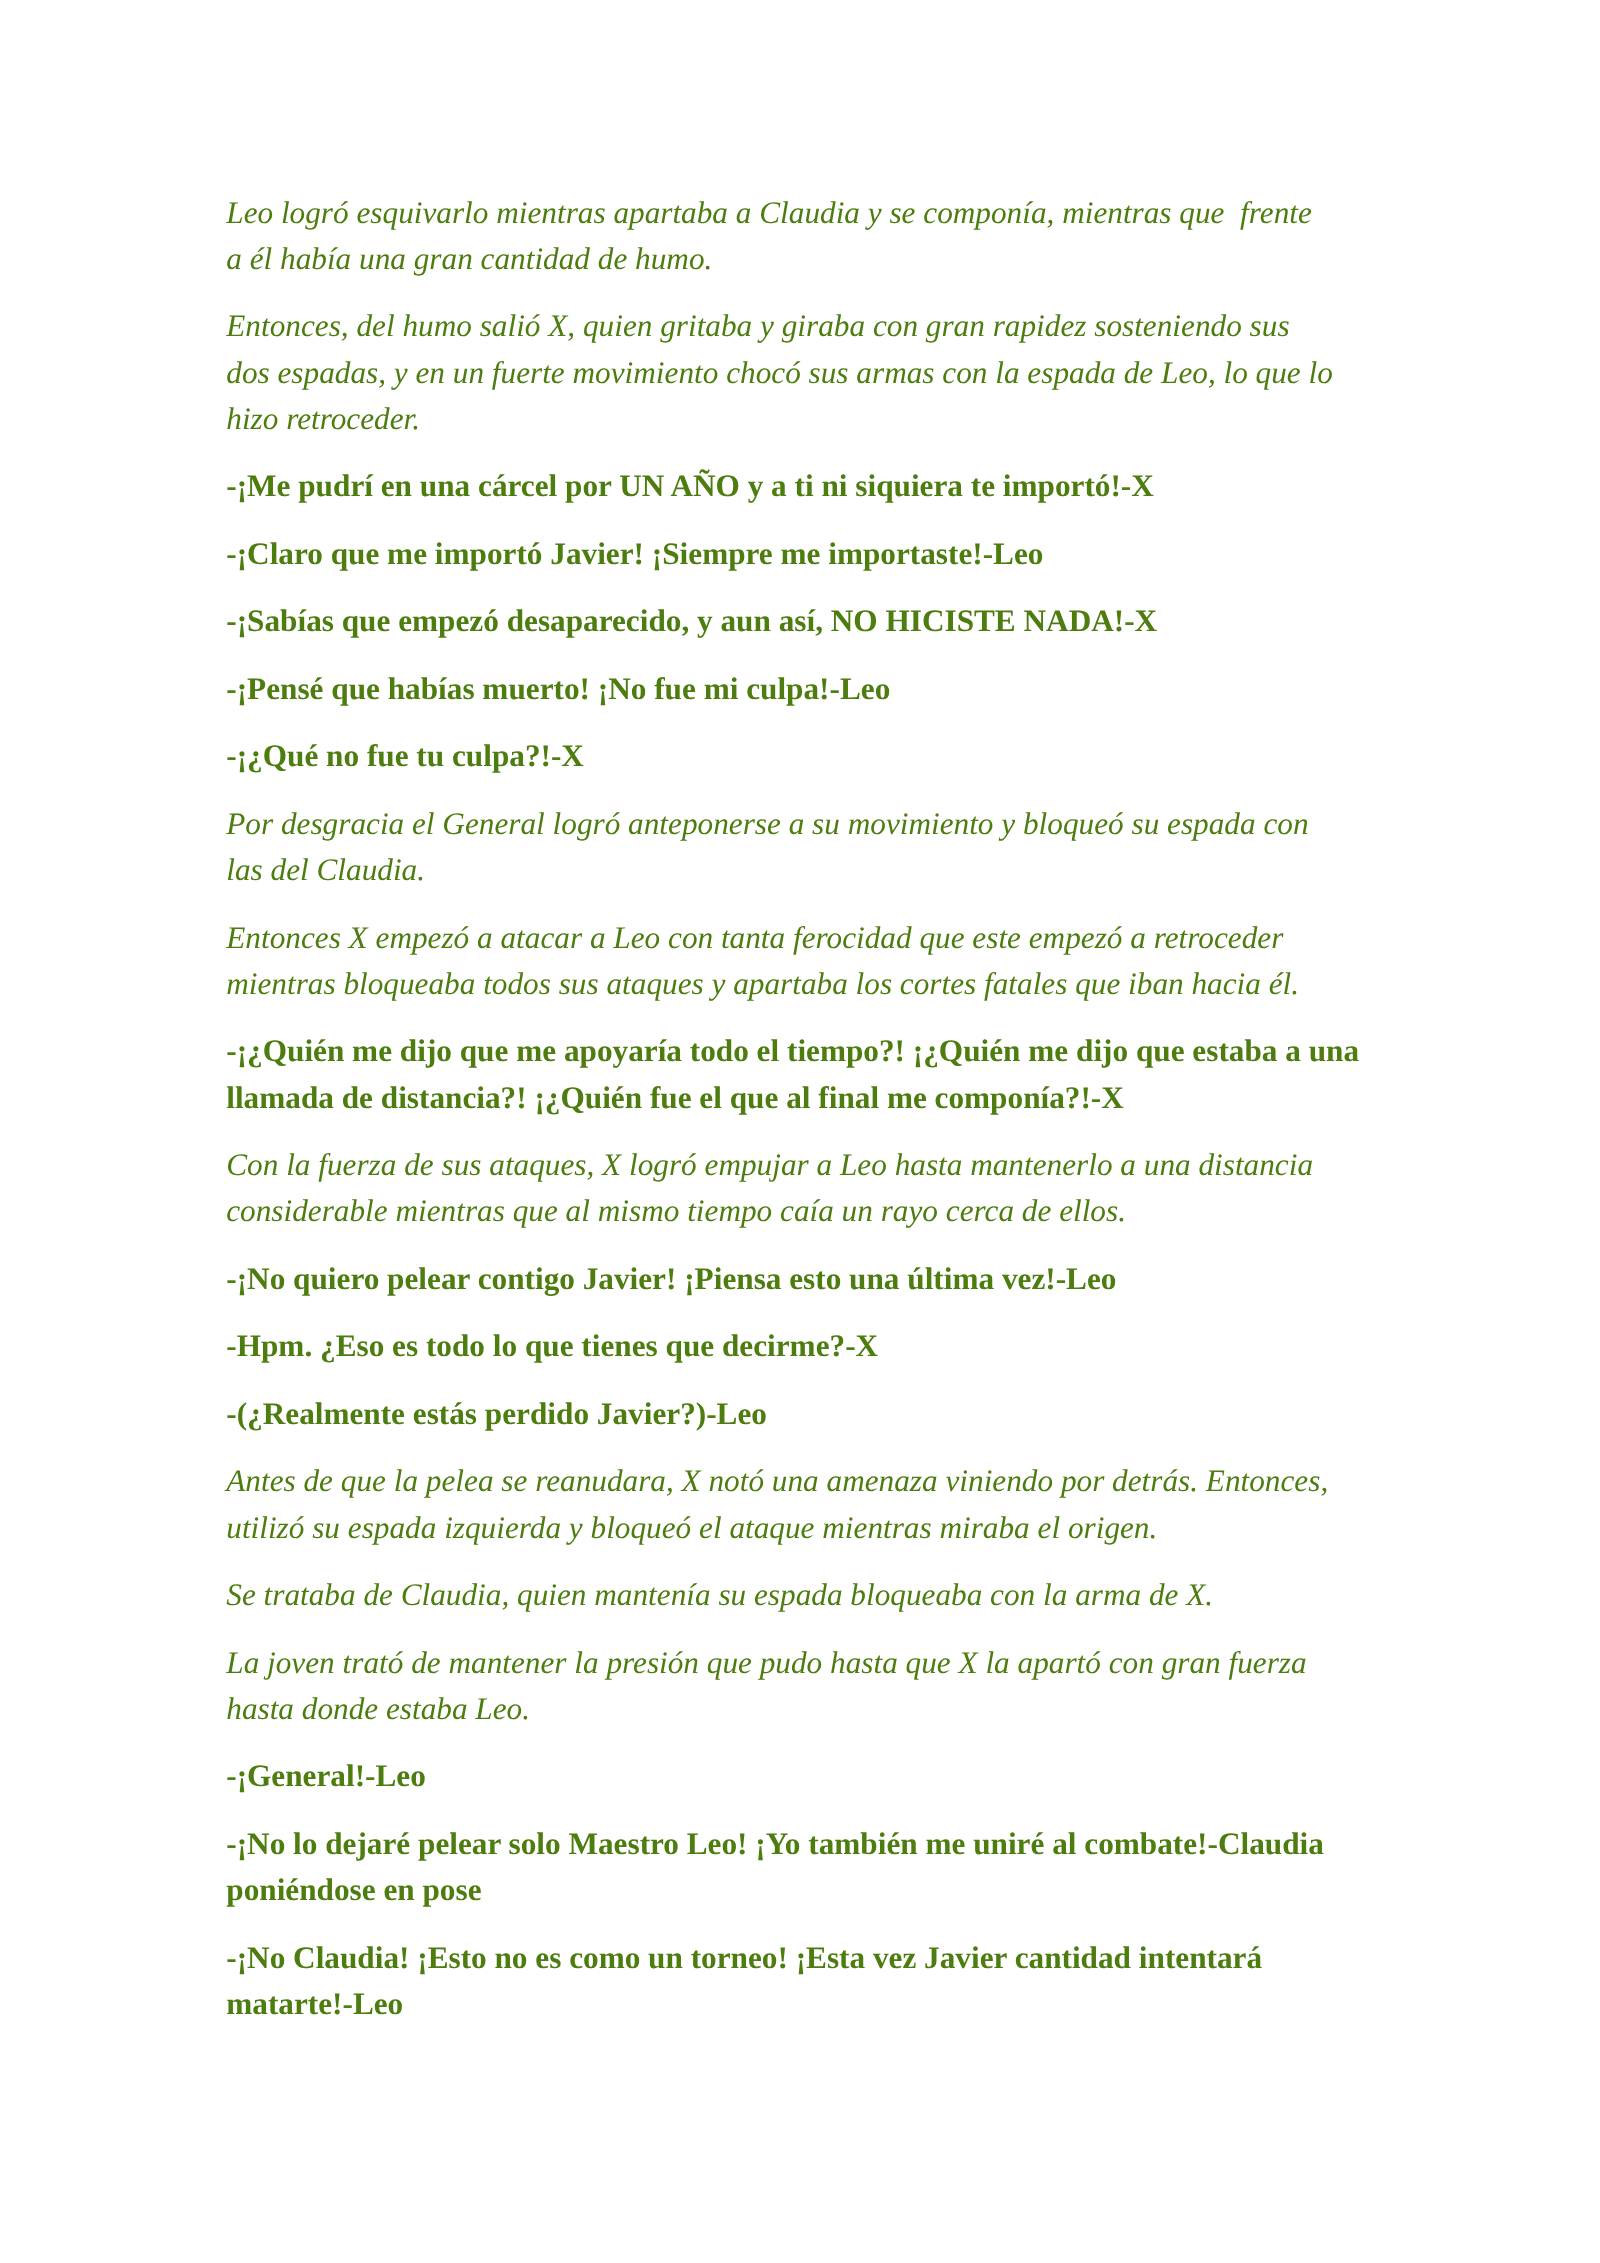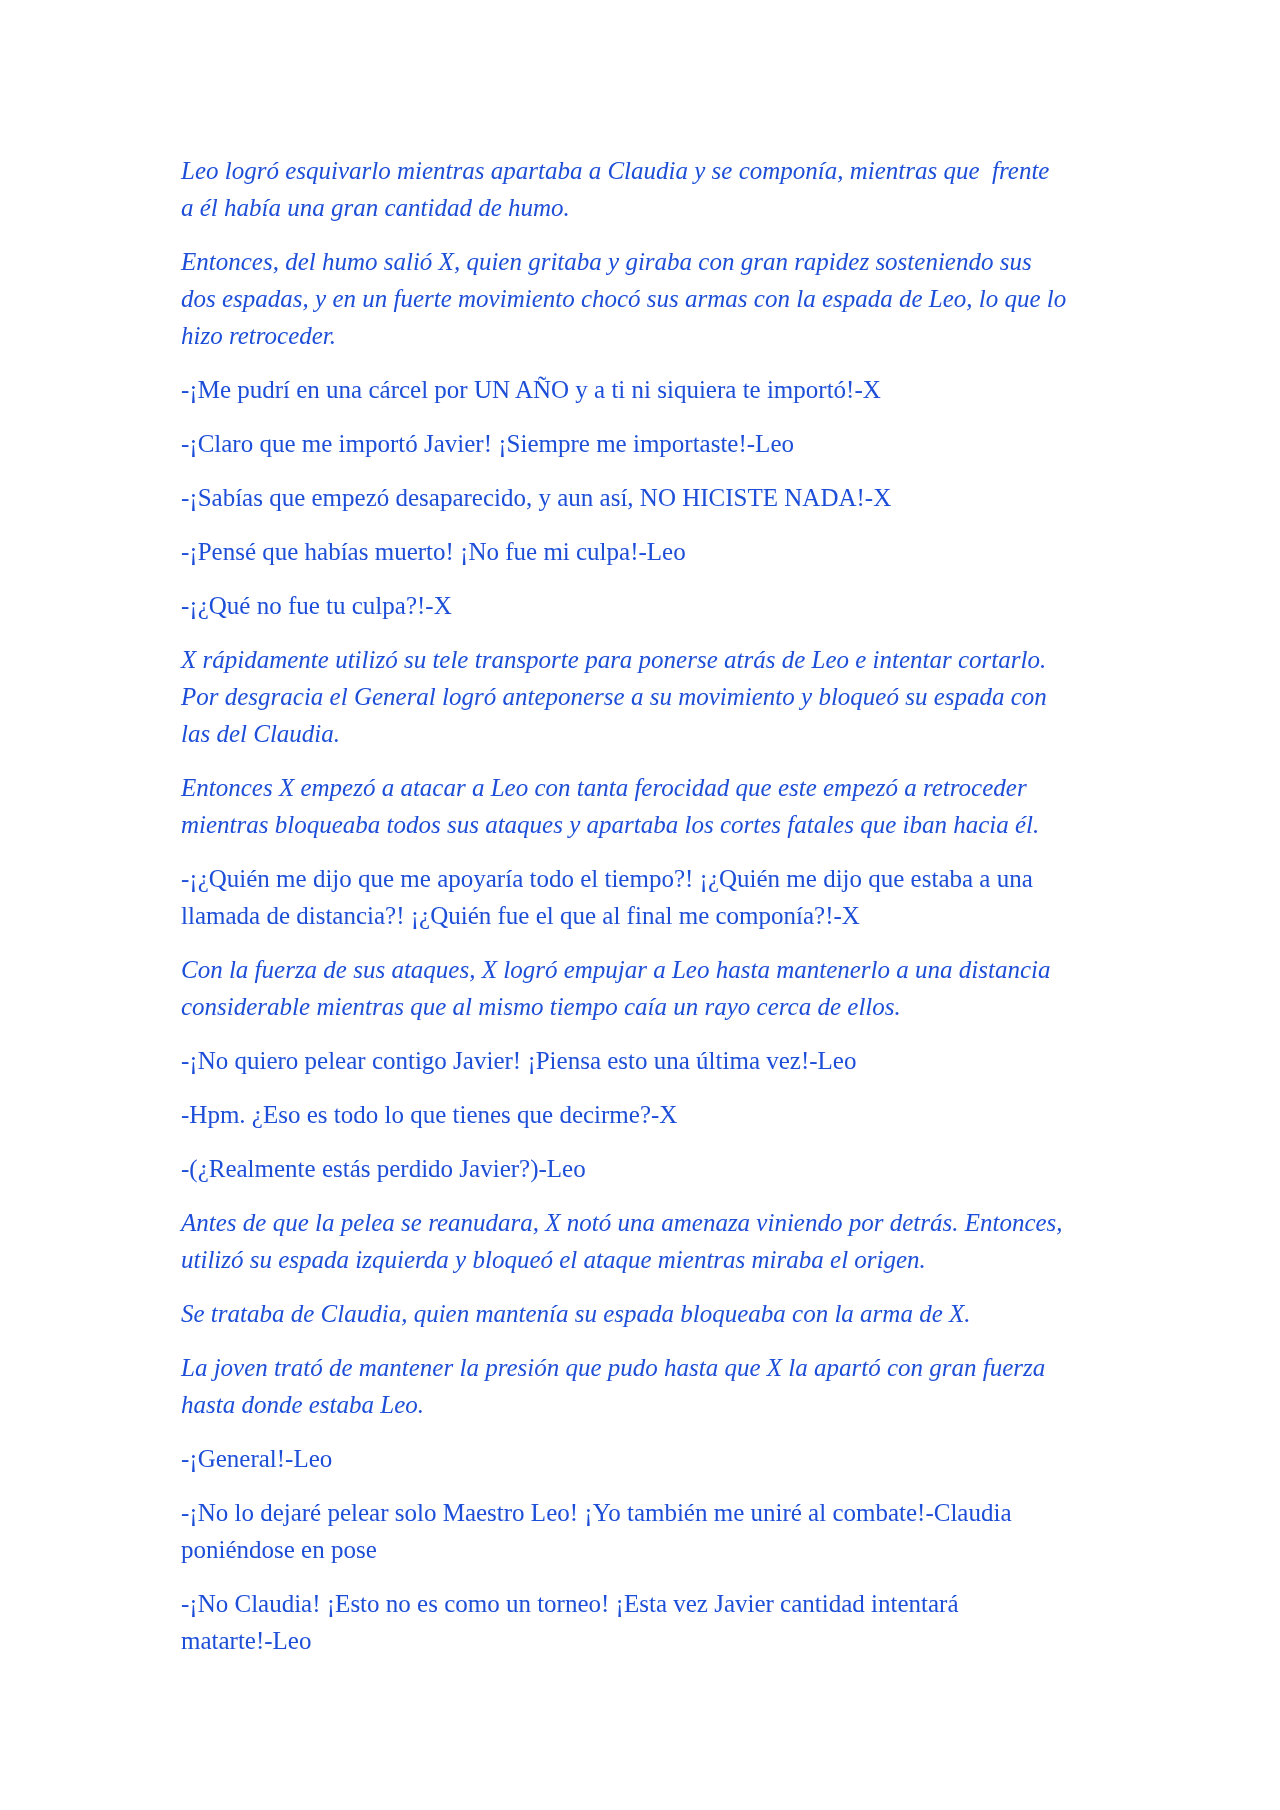--- a/index.html
+++ b/index.html
@@ -28,31 +28,32 @@
   }
   .para {
     margin: 0 0 17px 0;
     padding: 0;
   }
   .para.narration {
     font-style: italic;
   }
   .para.dialogue {
     font-style: normal;
+    font-weight: bold;
   }
   .line {
     display: block;
     white-space: pre;
   }
 </style>
 </head>
 <body>
 
 <div class="page">
-  <div class="page-content" style="color: #1d4ed8;">
+  <div class="page-content" style="color: #4d7c0f;">
       <p class="para narration">
         <span class="line">Leo logró esquivarlo mientras apartaba a Claudia y se componía, mientras que  frente</span>
         <span class="line">a él había una gran cantidad de humo.</span>
       </p>
       <p class="para narration">
         <span class="line">Entonces, del humo salió X, quien gritaba y giraba con gran rapidez sosteniendo sus</span>
         <span class="line">dos espadas, y en un fuerte movimiento chocó sus armas con la espada de Leo, lo que lo</span>
         <span class="line">hizo retroceder.</span>
       </p>
       <p class="para dialogue">
@@ -64,21 +65,20 @@
       <p class="para dialogue">
         <span class="line">-¡Sabías que empezó desaparecido, y aun así, NO HICISTE NADA!-X</span>
       </p>
       <p class="para dialogue">
         <span class="line">-¡Pensé que habías muerto! ¡No fue mi culpa!-Leo</span>
       </p>
       <p class="para dialogue">
         <span class="line">-¡¿Qué no fue tu culpa?!-X</span>
       </p>
       <p class="para narration">
-        <span class="line">X rápidamente utilizó su tele transporte para ponerse atrás de Leo e intentar cortarlo.</span>
         <span class="line">Por desgracia el General logró anteponerse a su movimiento y bloqueó su espada con</span>
         <span class="line">las del Claudia.</span>
       </p>
       <p class="para narration">
         <span class="line">Entonces X empezó a atacar a Leo con tanta ferocidad que este empezó a retroceder</span>
         <span class="line">mientras bloqueaba todos sus ataques y apartaba los cortes fatales que iban hacia él.</span>
       </p>
       <p class="para dialogue">
         <span class="line">-¡¿Quién me dijo que me apoyaría todo el tiempo?! ¡¿Quién me dijo que estaba a una</span>
         <span class="line">llamada de distancia?! ¡¿Quién fue el que al final me componía?!-X</span>

